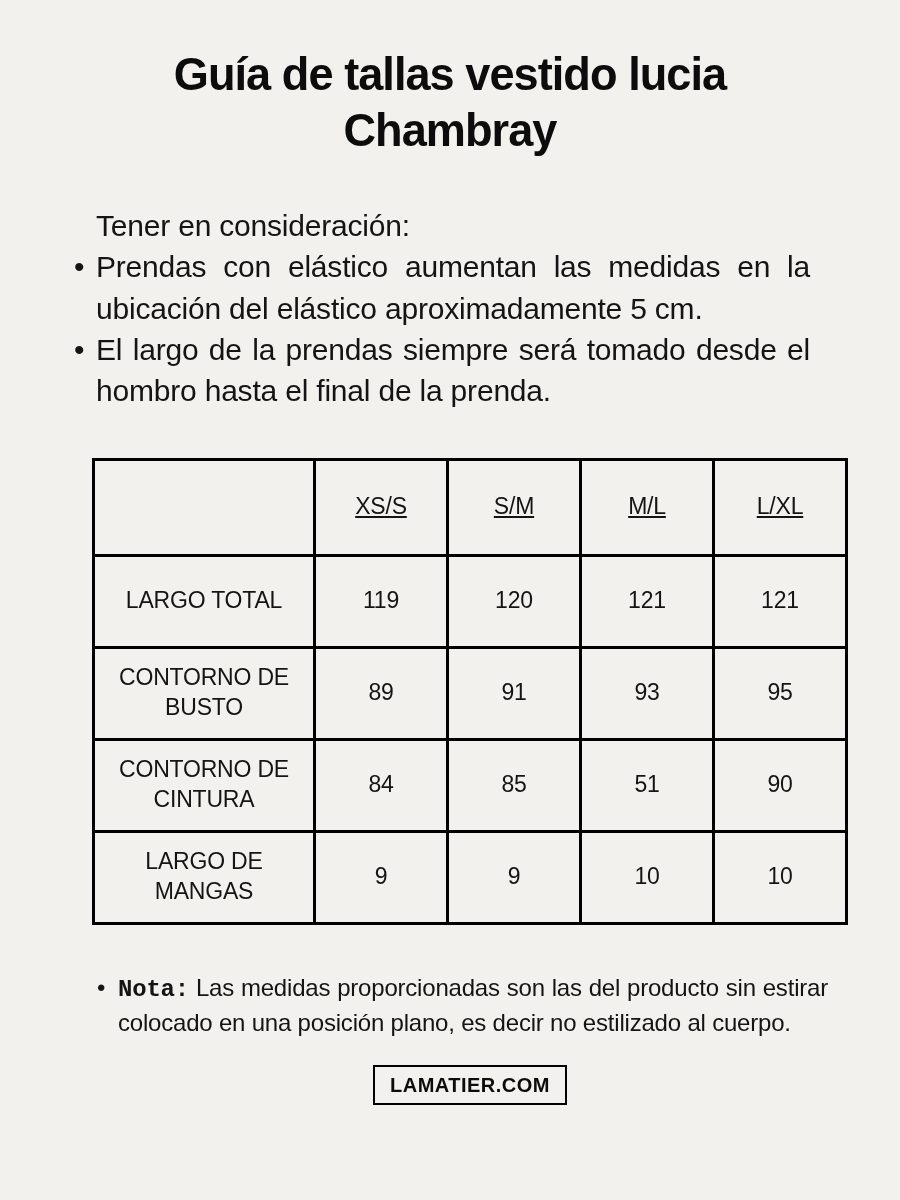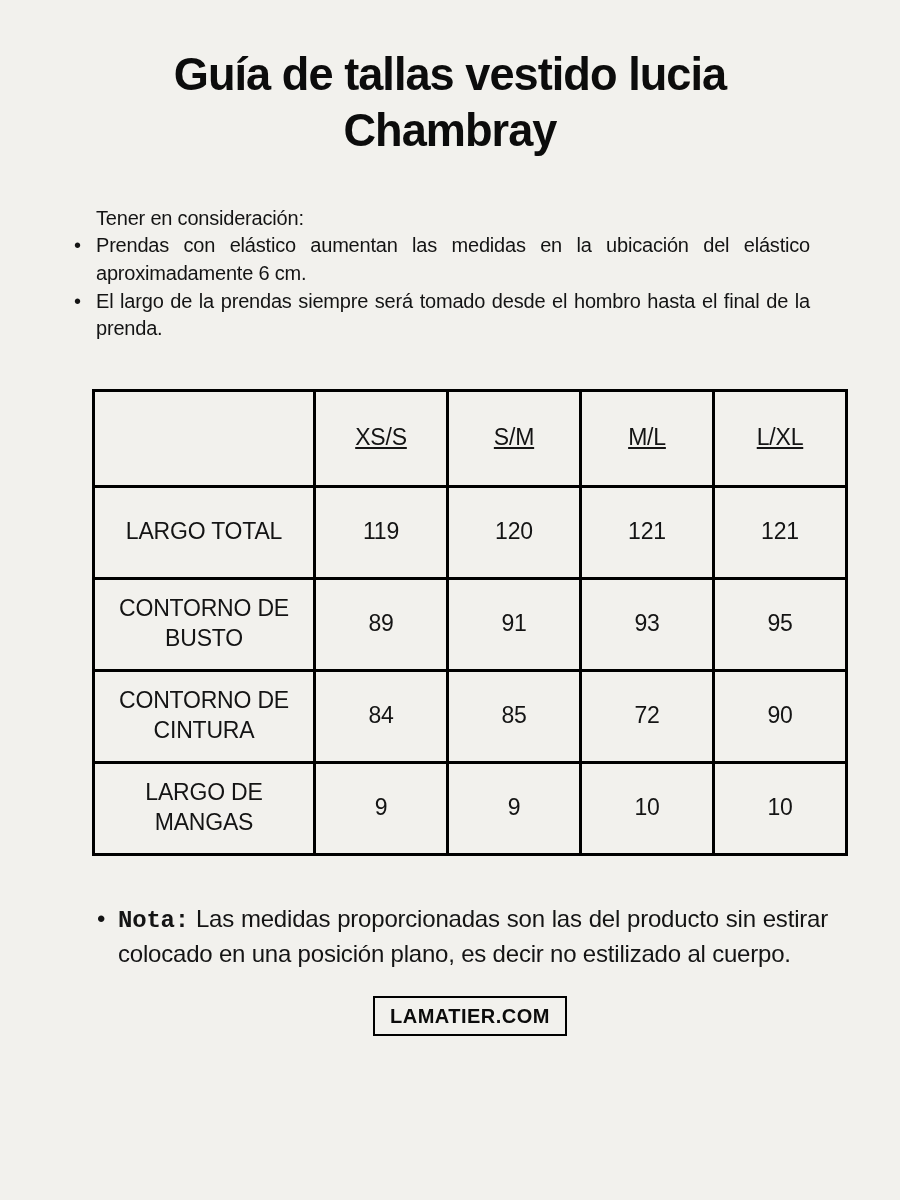--- a/index.html
+++ b/index.html
@@ -22,21 +22,21 @@
     font-size: 47px;
     font-weight: 700;
     line-height: 1.2;
     letter-spacing: -1px;
     transform: scaleX(0.96);
     transform-origin: 50% 0;
     color: #0c0c0c;
   }
   .considerations {
     margin: 46px 90px 0 72px;
-    font-size: 20px;
+    font-size: 30px;
     line-height: 1.38;
     letter-spacing: -0.2px;
   }
   .considerations-heading {
     margin-left: 24px;
   }
   .bullet-list {
     list-style: none;
   }
   .bullet-item {
@@ -100,21 +100,21 @@
 <div class="page">
 
   <h1 class="title">
     <span>Guía de tallas vestido lucia</span><br>
     <span>Chambray</span>
   </h1>
 
   <div class="considerations">
     <p class="considerations-heading">Tener en consideración:</p>
     <ul class="bullet-list">
-      <li class="bullet-item">Prendas con elástico aumentan las medidas en la ubicación del elástico aproximadamente 6 cm.</li>
+      <li class="bullet-item">Prendas con elástico aumentan las medidas en la ubicación del elástico aproximadamente 5 cm.</li>
       <li class="bullet-item">El largo de la prendas siempre será tomado desde el hombro hasta el final de la prenda.</li>
     </ul>
   </div>
 
   <table class="size-table">
     <colgroup>
       <col class="label-col">
       <col class="size-col">
       <col class="size-col">
       <col class="size-col">
@@ -139,21 +139,21 @@
         <th>CONTORNO DE BUSTO</th>
         <td>89</td>
         <td>91</td>
         <td>93</td>
         <td>95</td>
       </tr>
       <tr class="data-row">
         <th>CONTORNO DE CINTURA</th>
         <td>84</td>
         <td>85</td>
-        <td>72</td>
+        <td>51</td>
         <td>90</td>
       </tr>
       <tr class="data-row">
         <th>LARGO DE MANGAS</th>
         <td>9</td>
         <td>9</td>
         <td>10</td>
         <td>10</td>
       </tr>
     </tbody>

